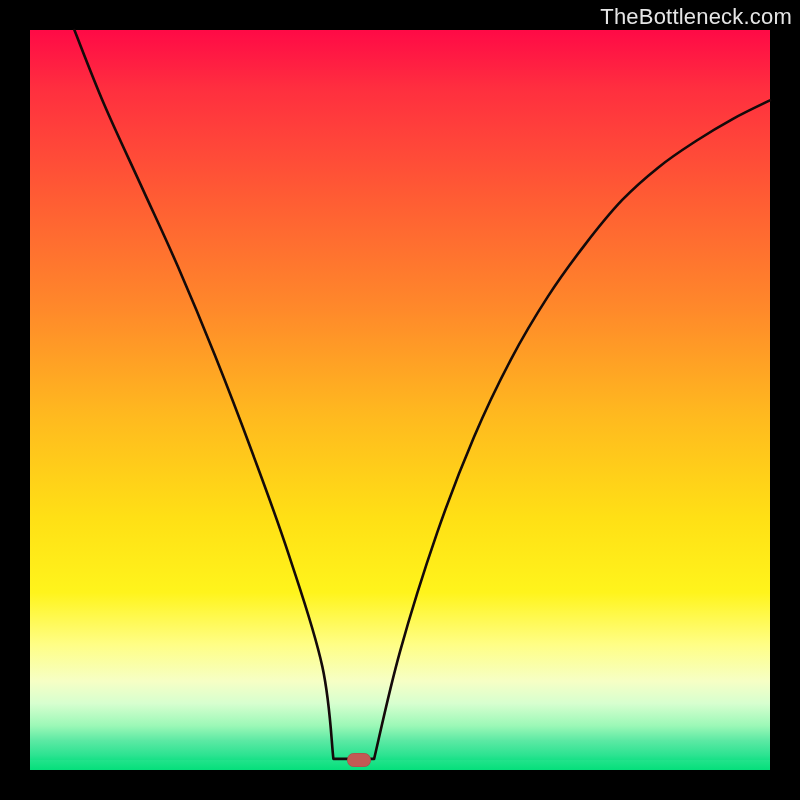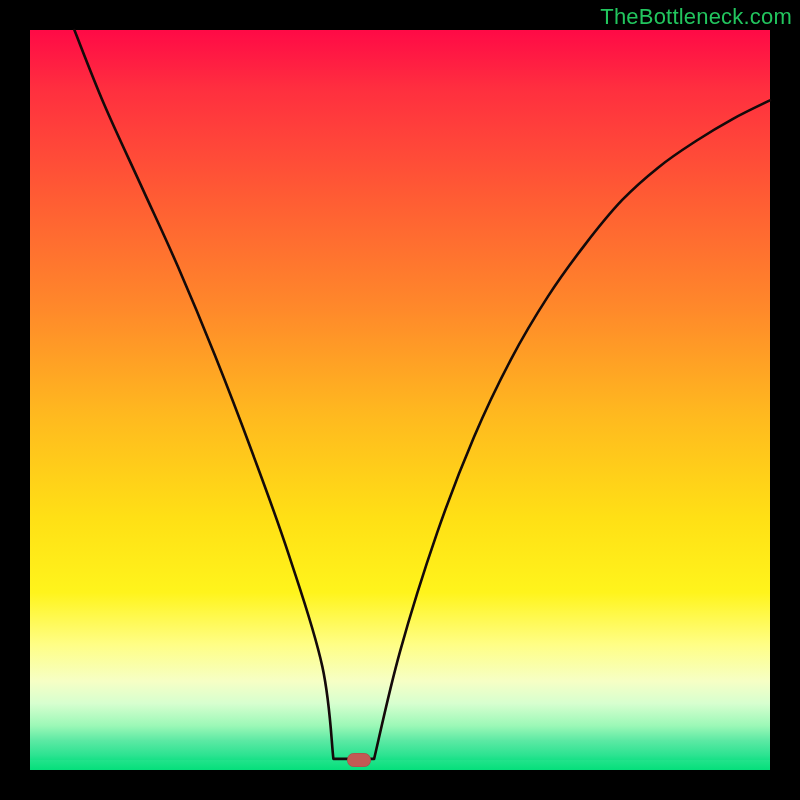--- a/index.html
+++ b/index.html
@@ -65,21 +65,21 @@
     width: 24px;
     height: 14px;
     border-radius: 7px;
     background: #c25a54;
     box-shadow: 0 0 0 0.5px rgba(0,0,0,0.15) inset;
   }
   .watermark {
     position: absolute;
     top: 4px;
     right: 8px;
-    color: #22c55e;
+    color: #e5e5e5;
     font-size: 22px;
     font-weight: 500;
     letter-spacing: 0.2px;
   }
 </style>
 </head>
 <body>
 
 <div class="outer">
   <div class="watermark">TheBottleneck.com</div>

